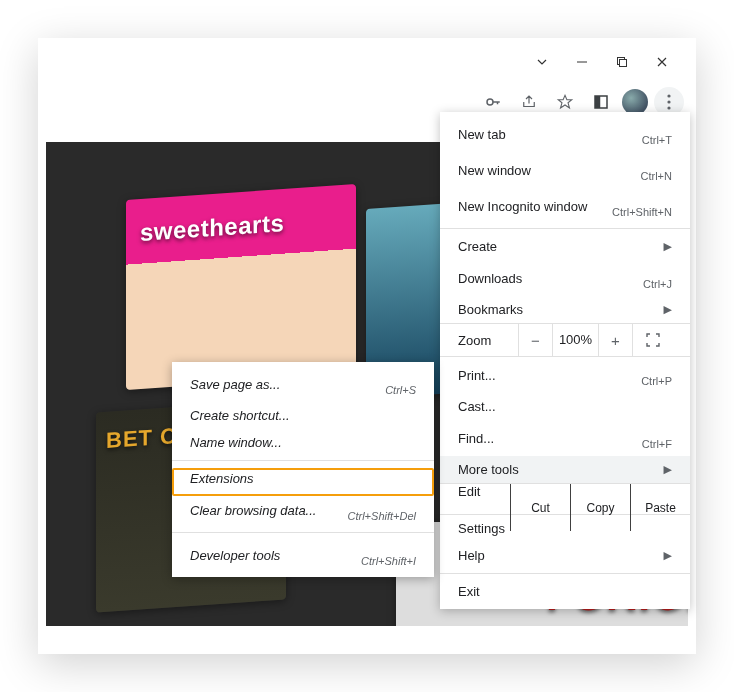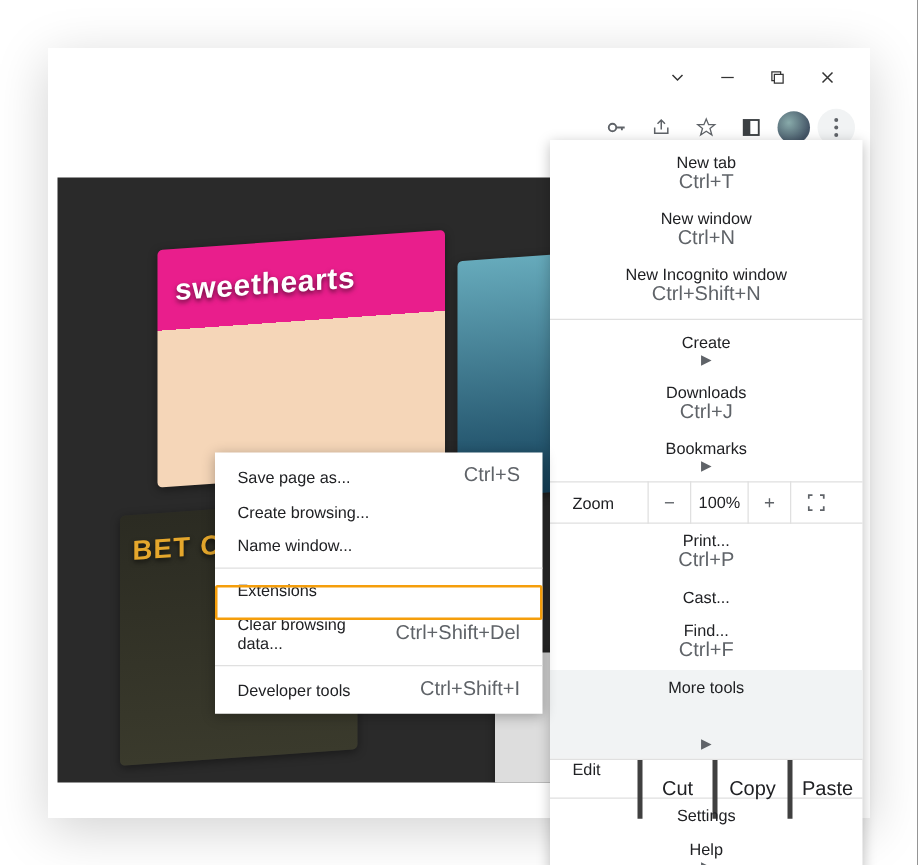--- a/index.html
+++ b/index.html
@@ -26,42 +26,42 @@
 .sweethearts { left: 80px; top: 50px; width: 230px; height: 190px; background: linear-gradient(#e91e8c 0 34%, #f5d6b8 34% 100%); transform: skewY(-4deg); }
 .sweethearts .tile-label { top:20px; left:14px; font-size:24px; letter-spacing:.5px; }
 .bet { left: 50px; top: 264px; width: 190px; height: 200px; background: linear-gradient(#2b2b22, #3a3a2c); transform: skewY(-4deg); }
 .bet .tile-label { top:16px; left:10px; font-size:22px; color:#e5a72c; font-family: Impact, sans-serif; letter-spacing:1px; }
 .koala { left: 320px; top: 60px; width: 200px; height: 190px; background: linear-gradient(#6ab, #15425c); transform: skewY(-4deg); }
 .furioza { left: 350px; top: 380px; width: 330px; height: 190px; background: #ddd; }
 .furioza .tile-label { right: 10px; top: 50px; font-family: Impact, sans-serif; font-size: 42px; color:#b71c1c; letter-spacing:2px; transform: skewX(-8deg); }
 
 
 .menu-main { position: absolute; top: 112px; right: 44px; width: 250px; background: #fff; box-shadow: 0 2px 10px rgba(0,0,0,.25); font-size: 13px; color:#202124; padding: 4px 0; }
-.menu-main .item { padding: 6px 18px; display:flex; justify-content:space-between; align-items:center; cursor:default;flex-direction:column; }
+.menu-main .item { padding: 6px 18px; display:flex; justify-content:space-between; align-items:center; cursor:default; }
 .menu-main .item.hover { background:#f1f3f4;gap:31px; }
 .menu-main .sep { height:1px; background:#e0e0e0; margin:4px 0; }
-.short { color:#5f6368; font-size:16px; }
+.short { color:#5f6368; font-size:11px;margin-top:12px; }
 .arrow { color:#5f6368; font-size:11px; }
 
 
 .zoom-row { display:flex; align-items:center; padding: 0 0 0 18px; height: 34px; border-top:1px solid #e0e0e0; border-bottom:1px solid #e0e0e0;}
 .zoom-row .zlabel { flex: 0 0 60px; }
 .zoom-row .zbtn { width: 34px; height:34px; border-left:1px solid #e0e0e0; display:inline-flex; align-items:center; justify-content:center; color:#5f6368; font-size:15px; }
 .zoom-row .zpct { width: 46px; text-align:center; border-left:1px solid #e0e0e0; height:34px; line-height:34px; font-size:13px;}
 .zoom-row .zfs { width: 40px; height:34px; border-left:1px solid #e0e0e0; display:inline-flex; align-items:center; justify-content:center; }
 .zoom-row .zfs svg { width:14px; height:14px; }
 
 
 .edit-row { display:flex; align-items:flex-start; padding-left:18px; height:32px; border-top:1px solid #e0e0e0; border-bottom:1px solid #e0e0e0;}
 .edit-row .elabel { flex:1; }
-.edit-row .ebtn { width:60px; height:47px; border-left:4px solid #404040; display:inline-flex; align-items:center; justify-content:center; font-size:16px; }
+.edit-row .ebtn { width:60px; height:47px; border-left:1px solid #404040; display:inline-flex; align-items:center; justify-content:center; font-size:12px; }
 
 
 .menu-sub { position: absolute; top: 362px; left: 172px; width: 262px; background:#fff; box-shadow: 0 2px 10px rgba(0,0,0,.3); font-size:13px; color:#202124; padding: 4px 0; }
-.menu-sub .item { padding: 6px 18px; display:flex; justify-content:space-between; align-items:center; }
+.menu-sub .item { padding: 6px 18px; display:flex; justify-content:space-between; align-items:center;font-style:italic; }
 .menu-sub .sep { height:1px; background:#e0e0e0; margin:4px 0; }
 .highlight-box { position:absolute; border:2px solid #f59e0b; border-radius:2px; pointer-events:none; }
 
 
 .frame-shadow { position:absolute; inset: 38px 38px 38px 38px; box-shadow: 0 10px 40px rgba(0,0,0,.18); pointer-events:none; }
 </style>
 </head>
 <body>
 
 <div class="frame-shadow"></div>
@@ -206,21 +206,21 @@
     <span>Exit</span>
   </div>
 </div>
 
 <div class="menu-sub">
   <div class="item">
     <span>Save page as...</span>
     <span class="short">Ctrl+S</span>
   </div>
   <div class="item">
-    <span>Create browsing...</span>
+    <span>Create shortcut...</span>
   </div>
   <div class="item">
     <span>Name window...</span>
   </div>
   <div class="sep"></div>
   <div class="item">
     <span>Extensions</span>
   </div>
   <div class="item">
     <span>Clear browsing data...</span>

